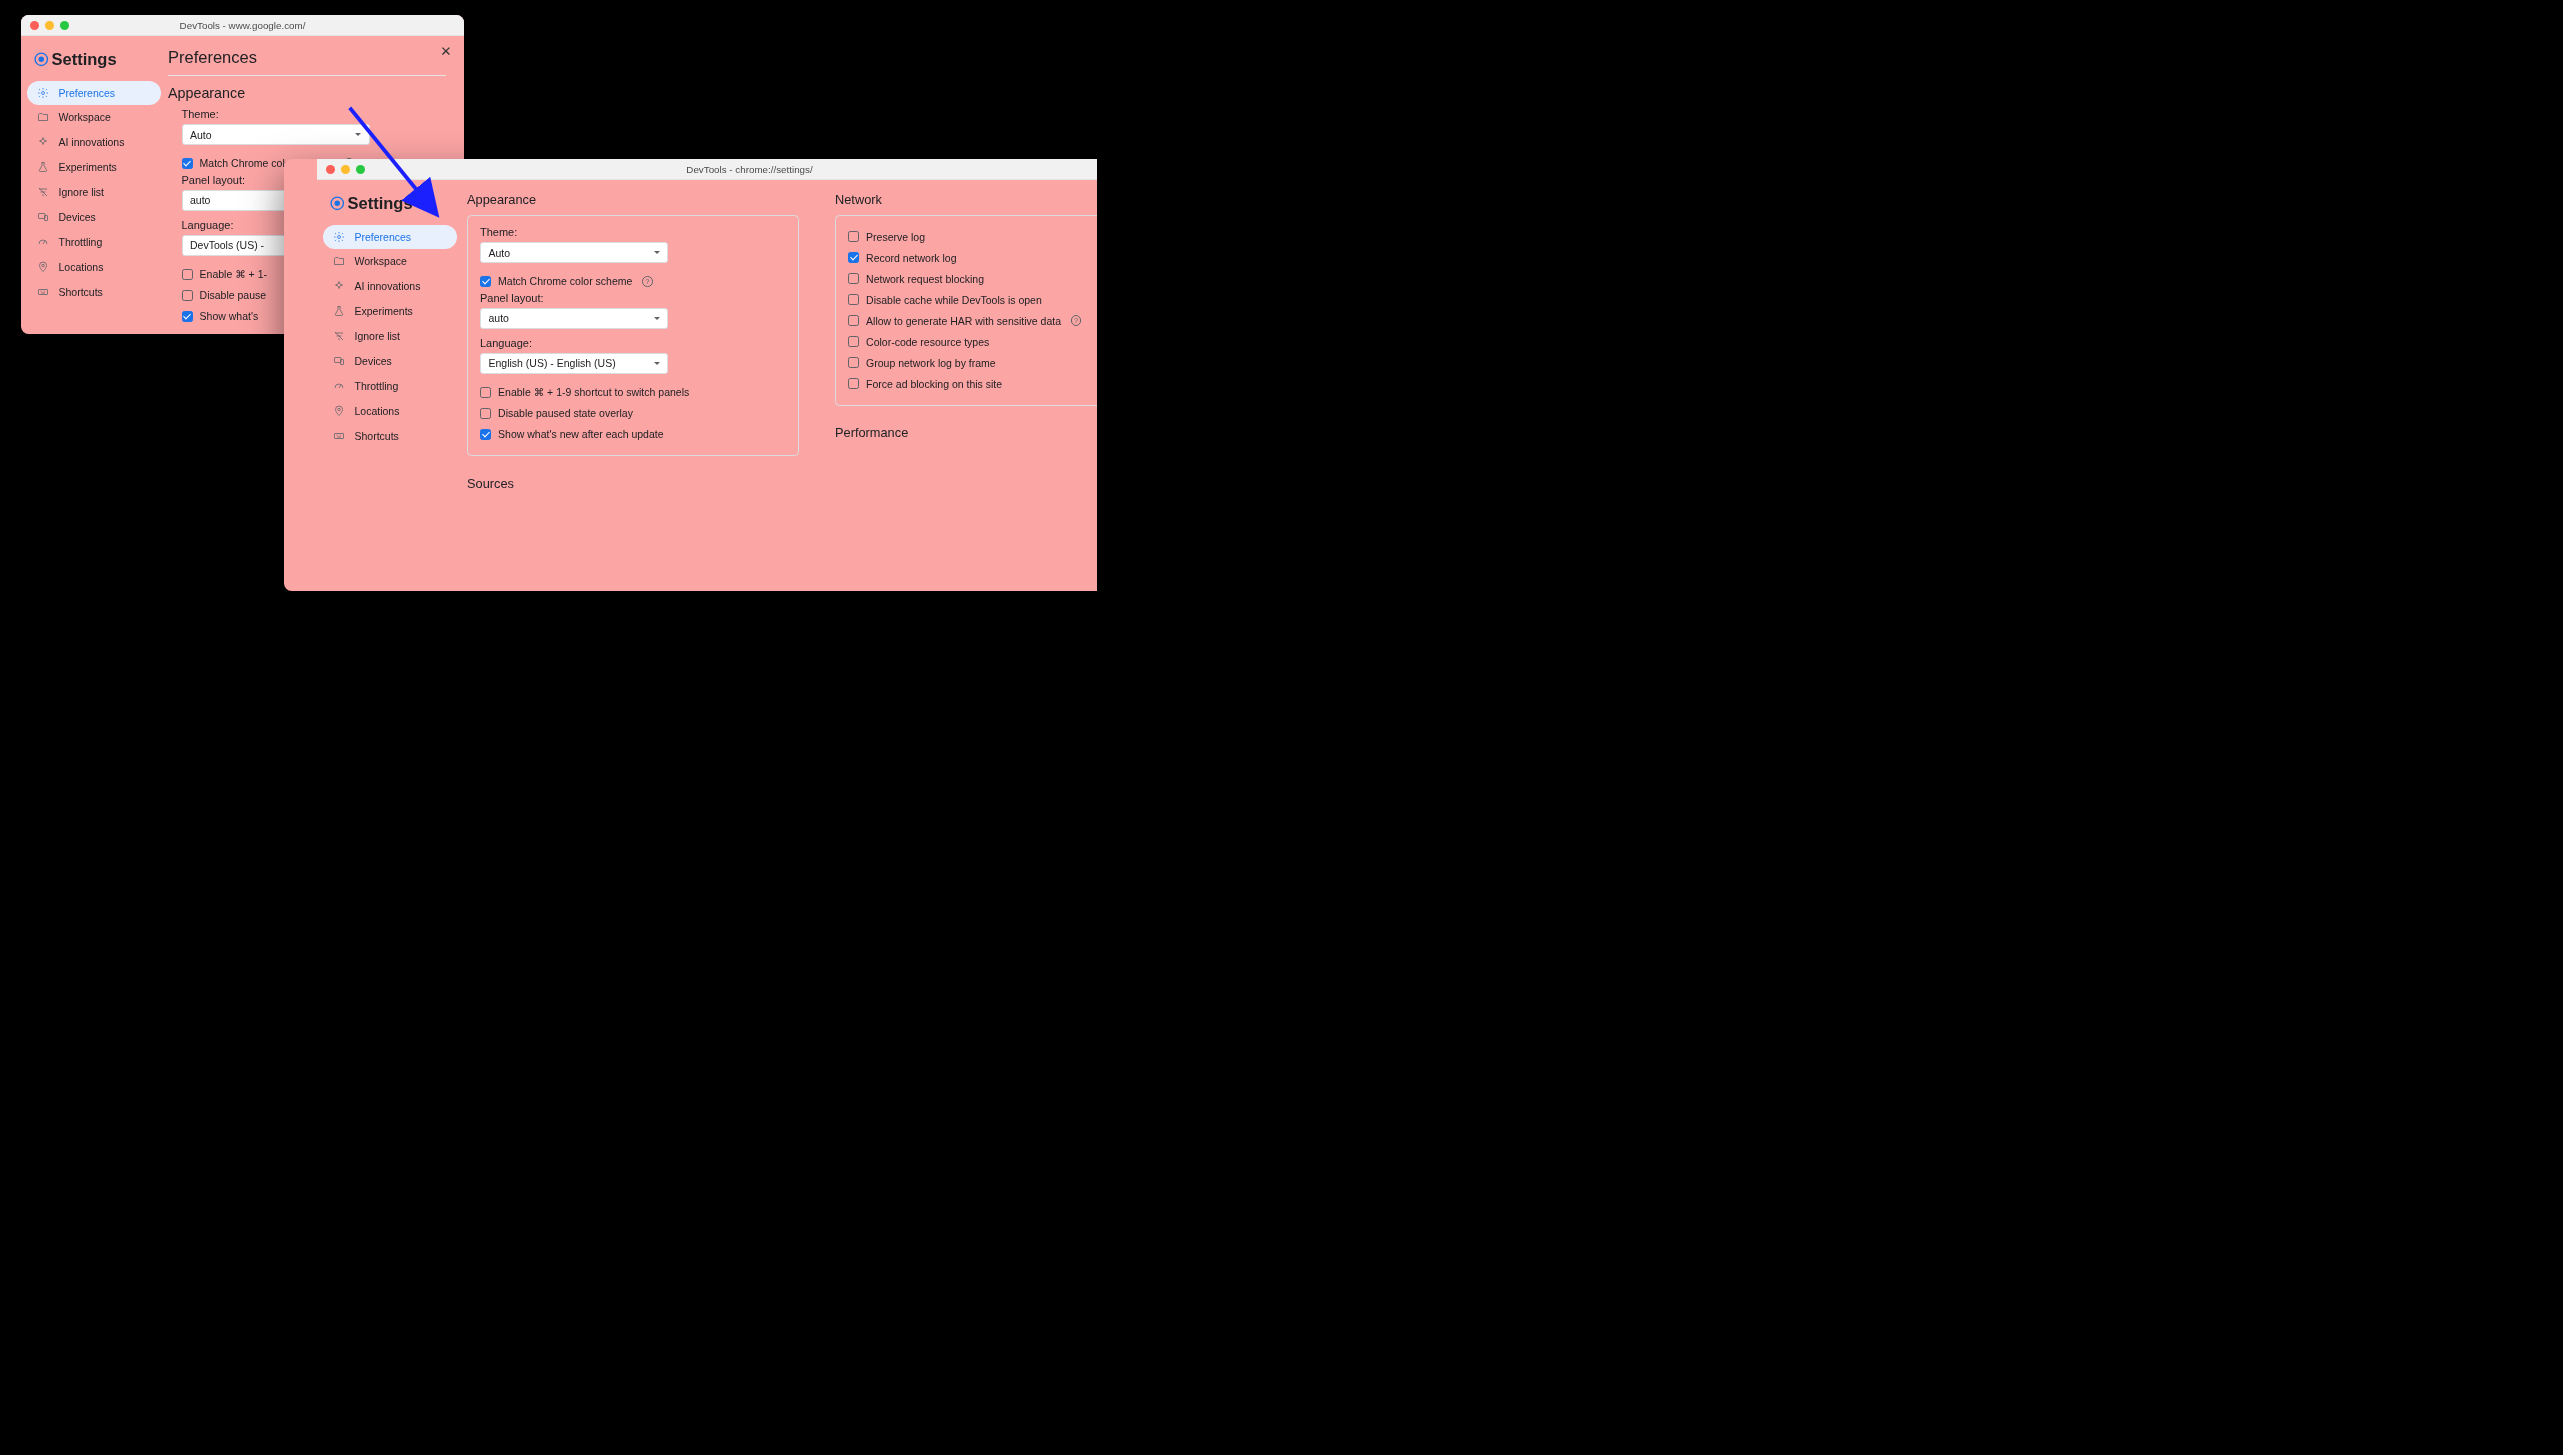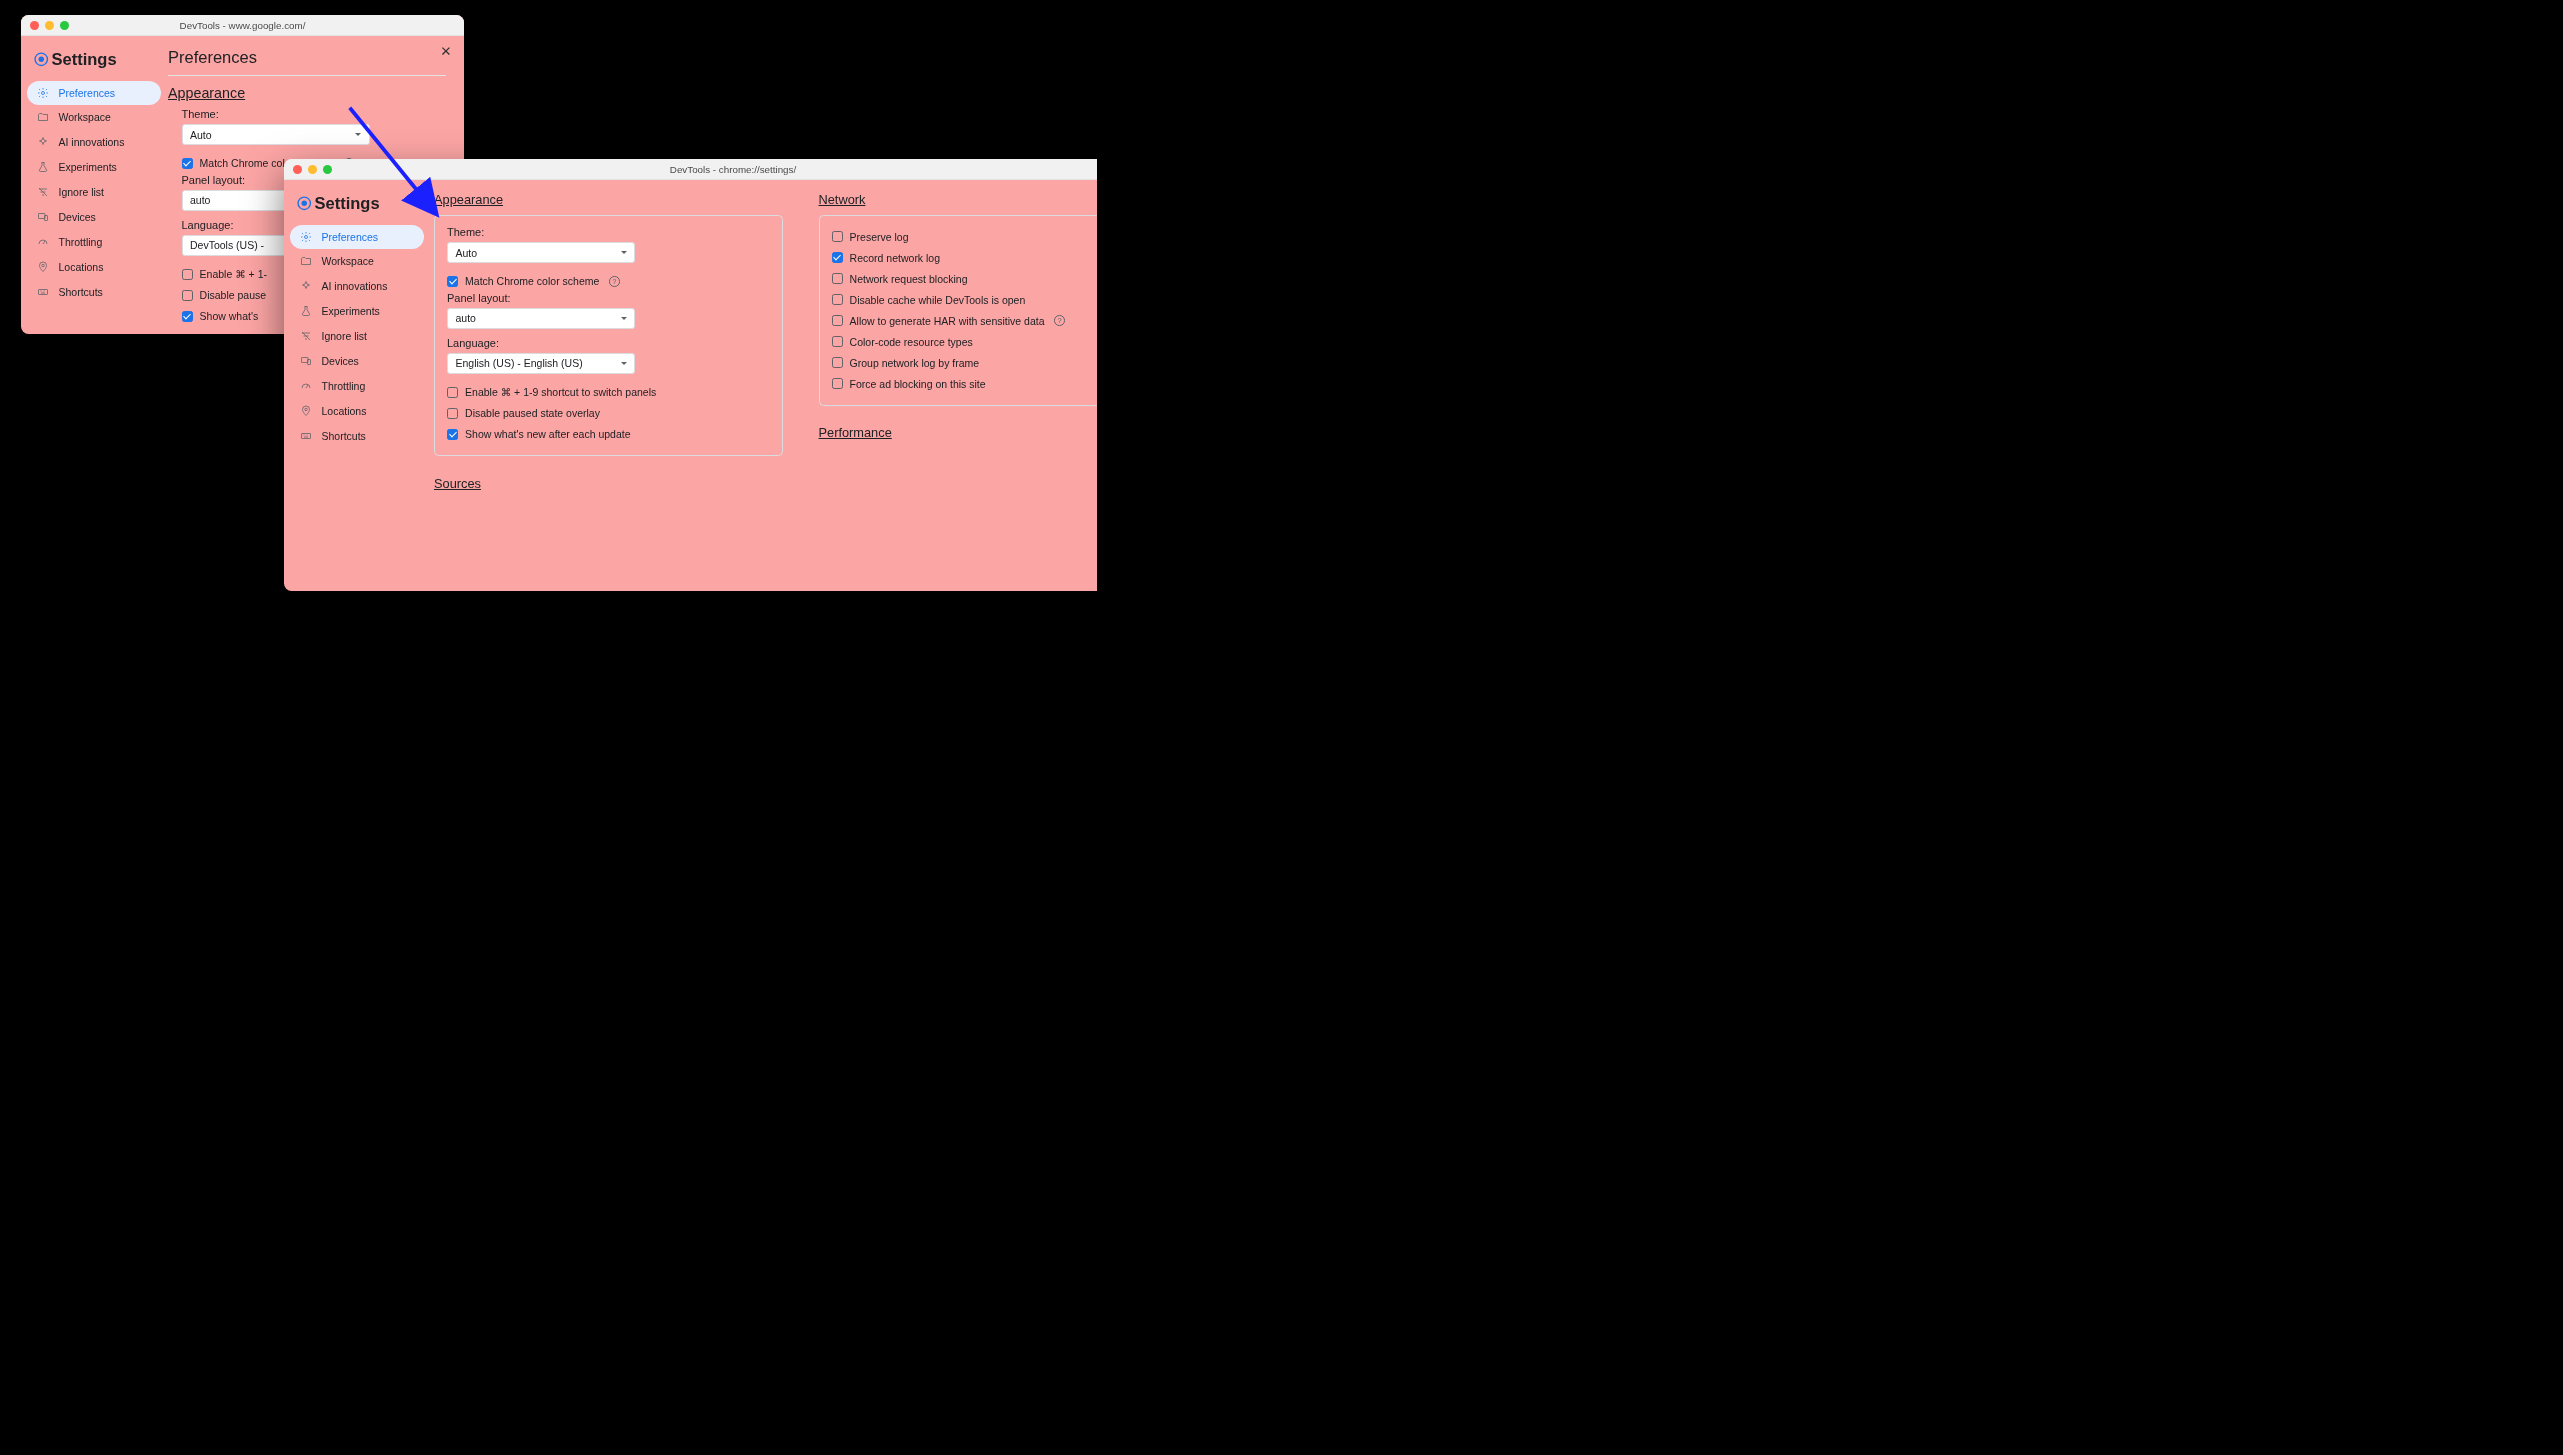--- a/index.html
+++ b/index.html
@@ -154,21 +154,20 @@
   .card {
     border: 0.8px solid #dadce0;
     border-radius: 4.5px;
     padding: 10.5px 12px;
   }
   .section-title {
     font-size: 12.8px;
     font-weight: 500;
     color: #202124;
     margin-bottom: 7.5px;
-    text-decoration: underline;
   }
   .section-title.plain {
     font-size: 14.3px;
     font-weight: 400;
   }
   .field { margin-bottom: 7.5px; }
   .field-label {
     font-size: 11px;
     color: #202124;
     margin-bottom: 3.8px;
@@ -250,20 +249,21 @@
     left: 21px;
     top: 15px;
     width: 443px;
     height: 319px;
   }
   #win-b {
     left: 284px;
     top: 159px;
     width: 898px;
     height: 432px;
+    padding-left: 33px;
   }
   #win-a .content { padding-left: 0; padding-right: 18px; }
   #win-a .field, #win-a .check-row { padding-left: 13.5px; }
   #win-a .section-title.plain { padding-left: 0; }
   #win-b .content { padding: 12px 15px 0 3px; }
 </style>
 </head>
 <body>
 
 <div class="window" id="win-a">

